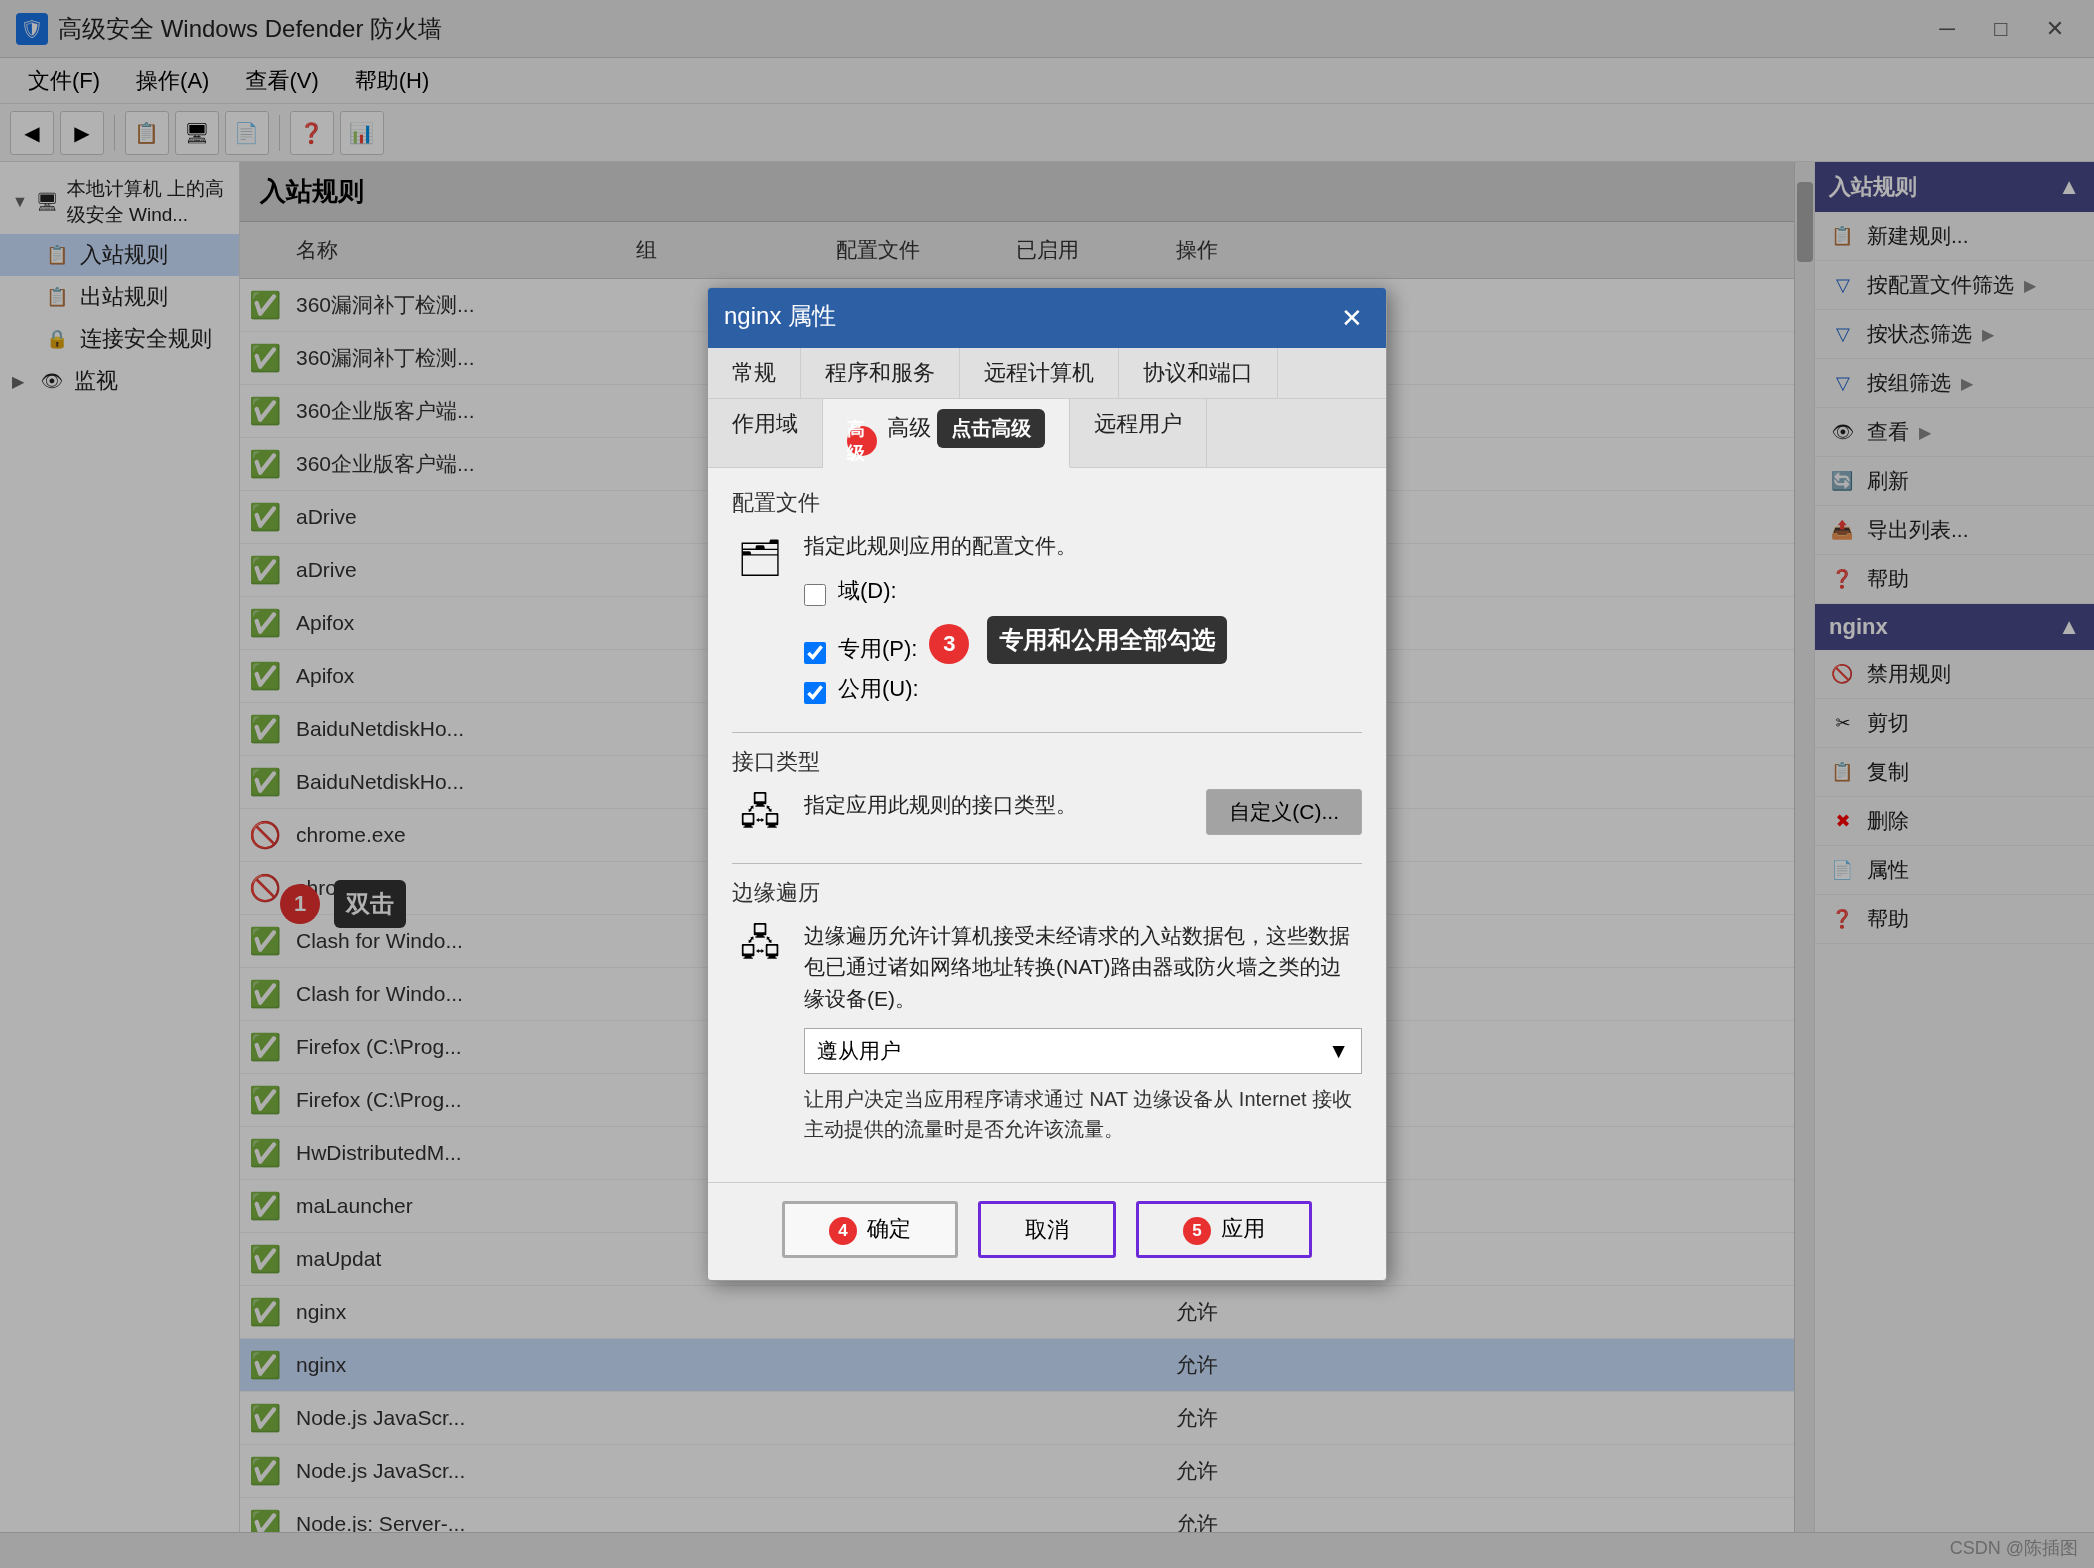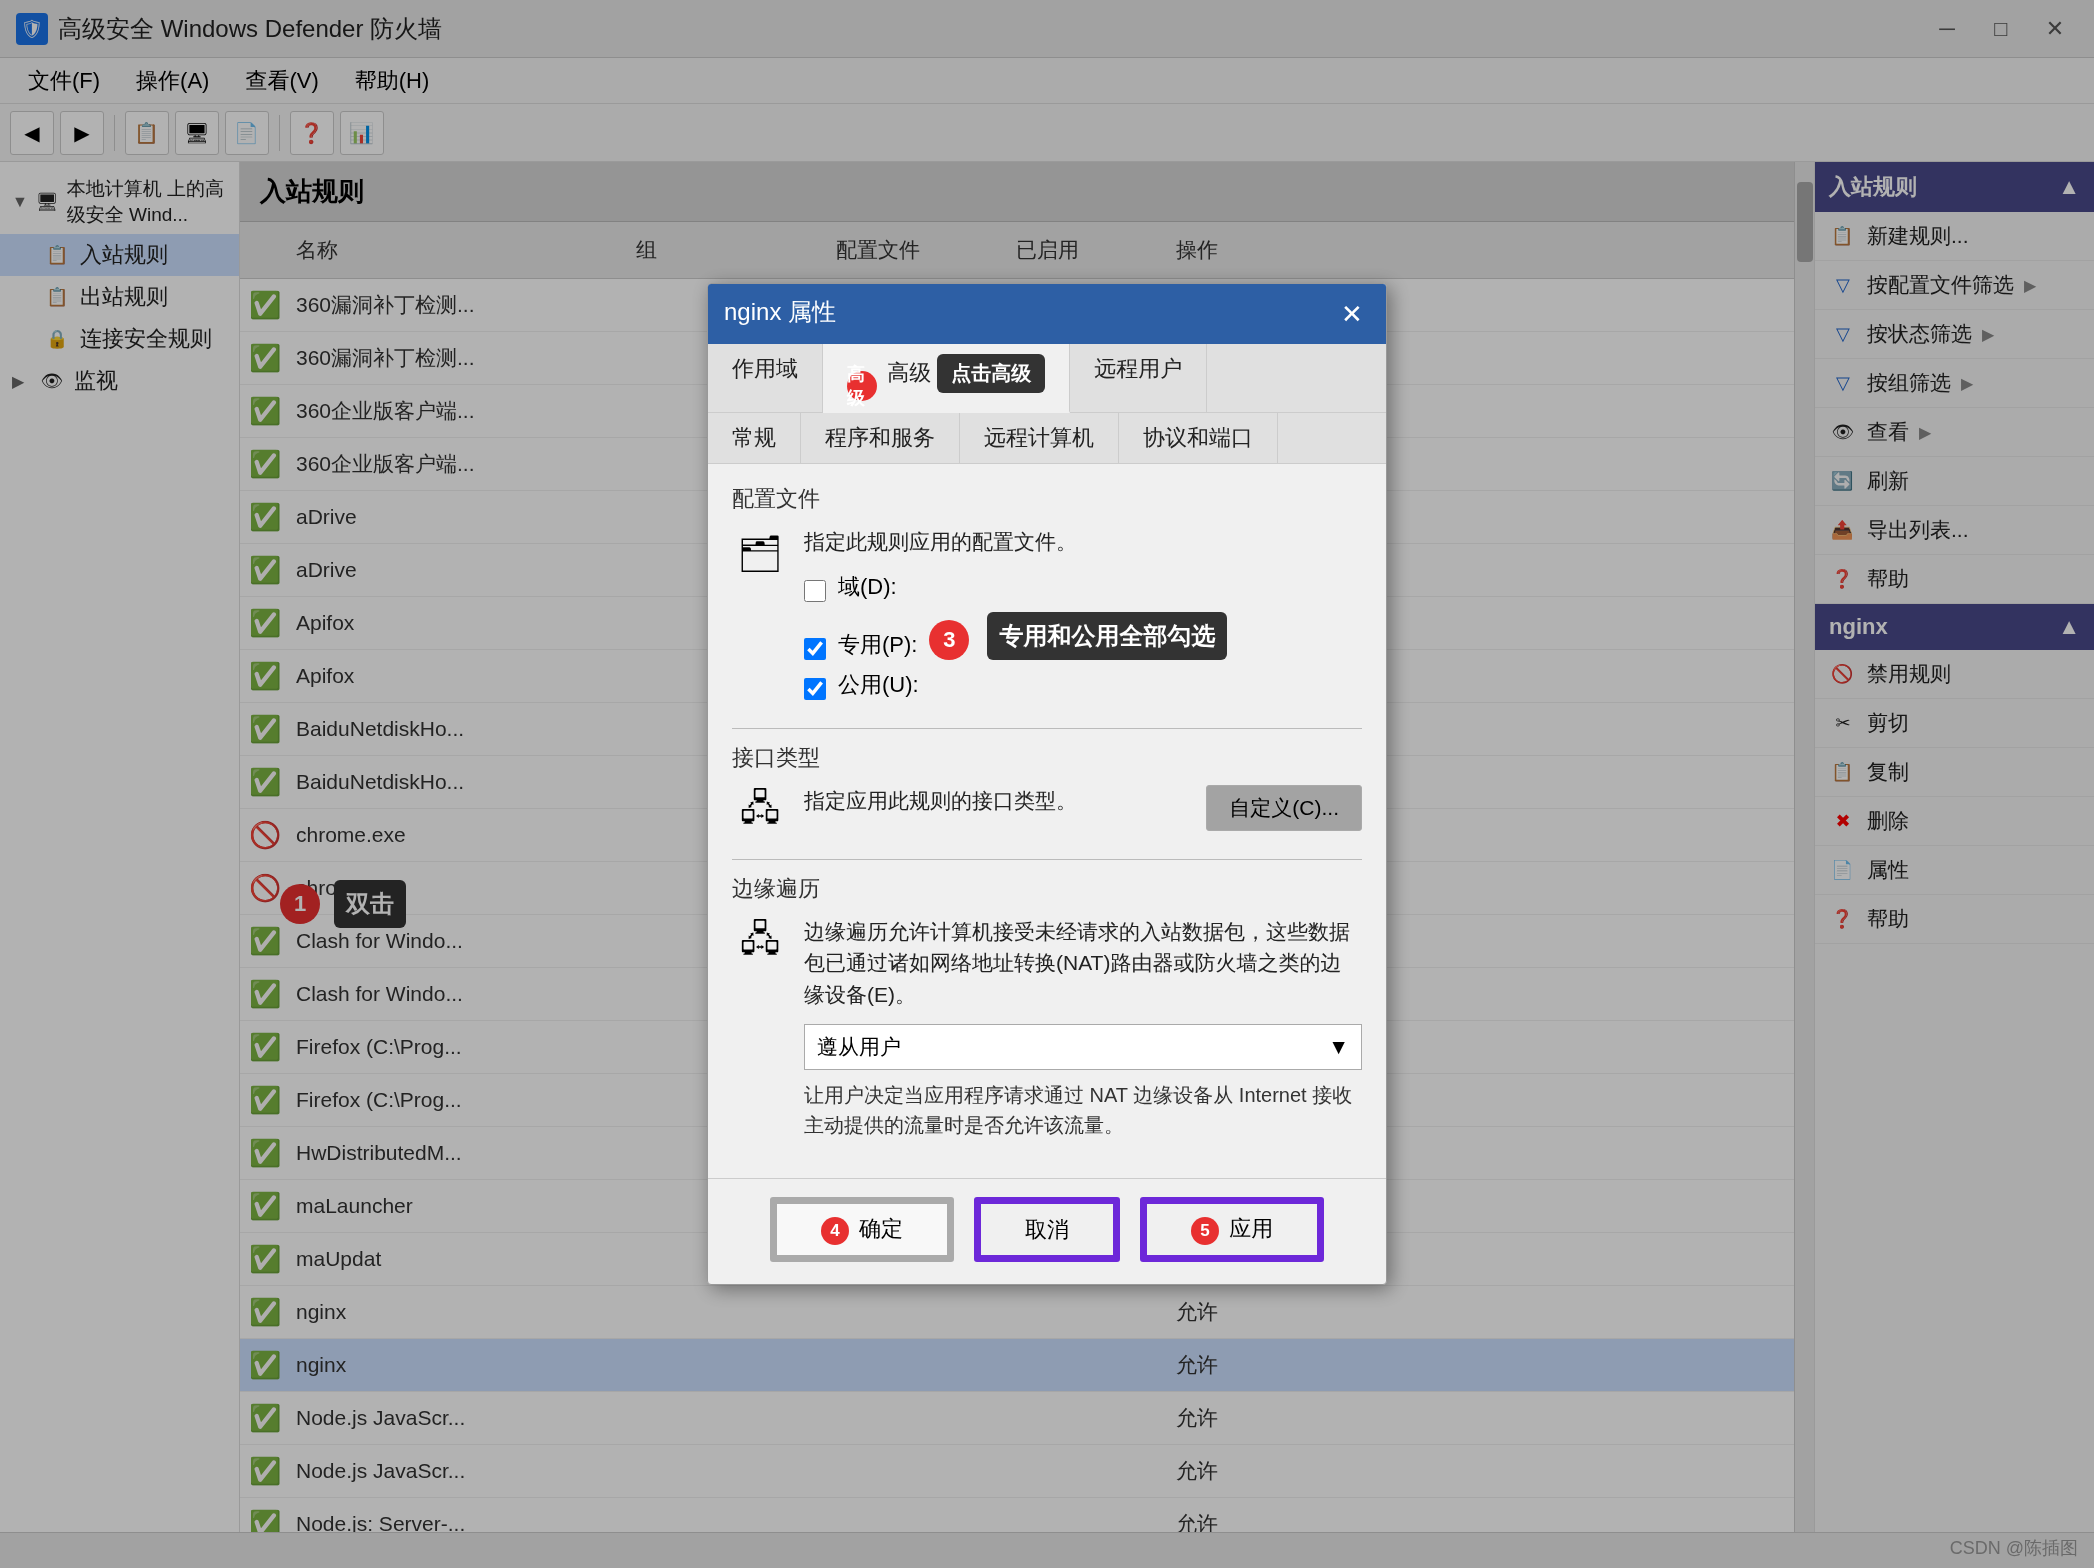--- a/index.html
+++ b/index.html
@@ -248,21 +248,21 @@
     .modal-footer {
       display: flex;
       justify-content: center;
       gap: 20px;
       padding: 18px 24px 22px;
       border-top: 1px solid #ccc;
     }
     .modal-btn {
       padding: 10px 44px;
       font-size: 22px;
-      border: 7px solid #6d28d9;
+      border: 3px solid #6d28d9;
       background: #f0f0f0;
       border-radius: 3px;
       cursor: pointer;
     }
     .modal-btn.primary { background: #f8f8f8; border-color: #aaa; }
 
     
     .step-badge {
       display: inline-flex;
       align-items: center;
@@ -769,38 +769,38 @@
   </div>
 
   <div class="modal-overlay">
     <div class="modal">
 
       <div class="modal-titlebar">
         <span>nginx 属性</span>
         <button class="modal-close-btn">✕</button>
       </div>
 
+      <div class="modal-tabs">
+        <div class="modal-tab">常规</div>
+        <div class="modal-tab">程序和服务</div>
+        <div class="modal-tab">远程计算机</div>
+        <div class="modal-tab">协议和端口</div>
+      </div>
       <div class="modal-tabs">
         <div class="modal-tab">作用域</div>
         <div class="modal-tab active">
           <span>
             <span class="step-badge" style="width:30px;height:30px;font-size:18px;margin-right:4px;">高级</span>
           </span>
           <span>高级</span>
           <span class="step-tooltip" style="font-size:20px;padding:6px 14px;">
             <span>点击高级</span>
           </span>
         </div>
         <div class="modal-tab">远程用户</div>
-      </div>
-      <div class="modal-tabs">
-        <div class="modal-tab">常规</div>
-        <div class="modal-tab">程序和服务</div>
-        <div class="modal-tab">远程计算机</div>
-        <div class="modal-tab">协议和端口</div>
       </div>
 
       <div class="modal-body">
 
         <div class="modal-section-title">配置文件</div>
         <div class="modal-section-icon-row">
           <div class="modal-section-icon">🗂</div>
           <div class="modal-section-content">
             <div class="modal-section-desc">指定此规则应用的配置文件。</div>
             <div class="checkbox-row">

